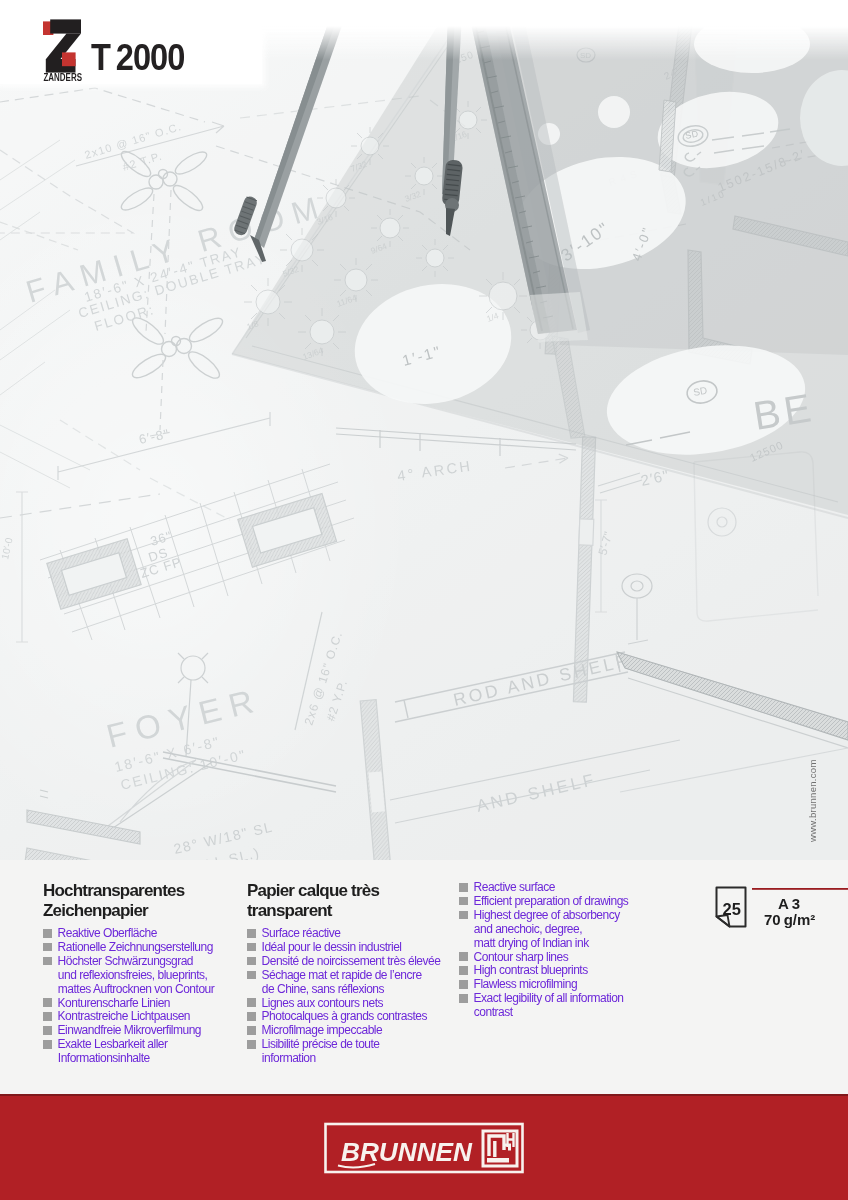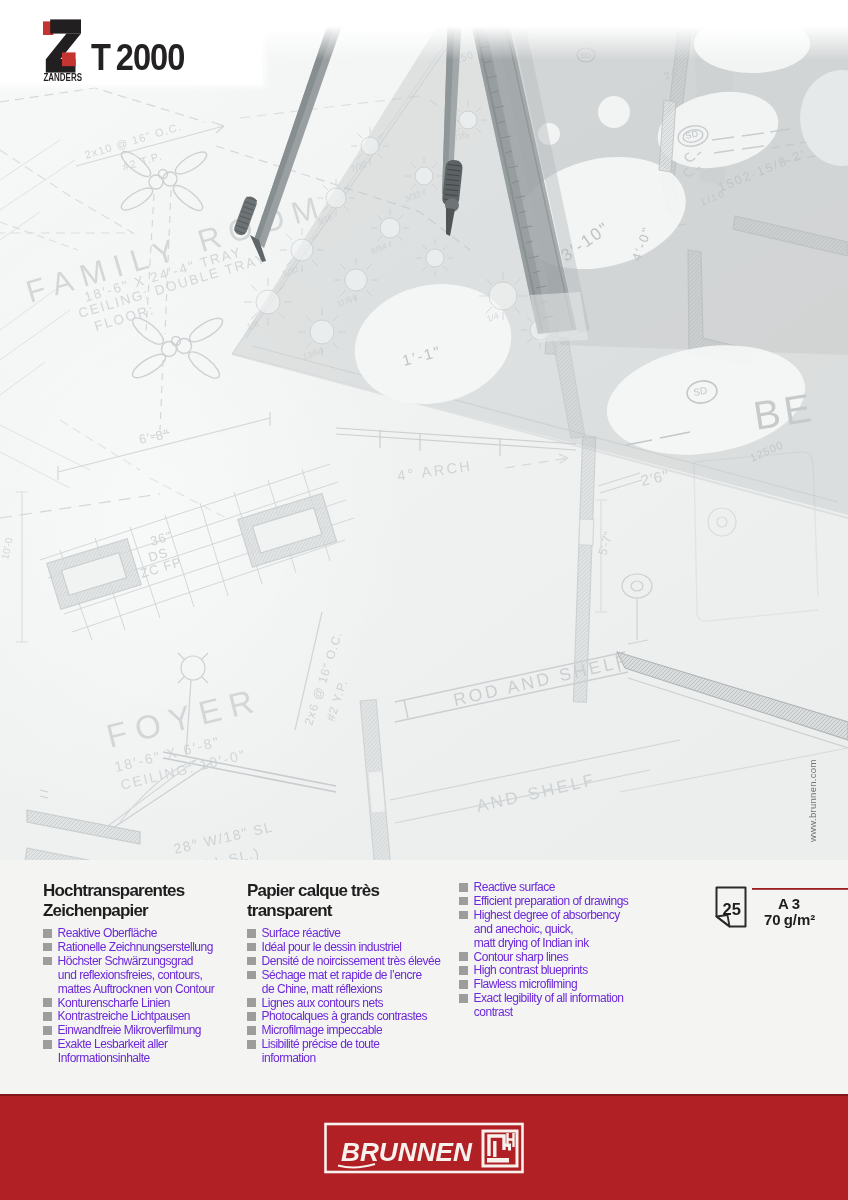--- a/index.html
+++ b/index.html
@@ -424,48 +424,48 @@
 
 <div class="abs" style="left:91px;top:37px;width:200px;height:40px;font-weight:bold;font-size:37px;color:#242122;letter-spacing:-1px;transform:scaleX(0.88);transform-origin:0 0">T 2000</div>
 
 <div id="info"></div>
 
 <div class="col" style="left:43px">
 <h3>Hochtransparentes<br>Zeichenpapier</h3>
 <div class="it"><i></i>Reaktive Oberfläche</div>
 <div class="it"><i></i>Rationelle Zeichnungserstellung</div>
 <div class="it"><i></i>Höchster Schwärzungsgrad</div>
-<div class="it c">und reflexionsfreies, contours,</div>
+<div class="it c">und reflexionsfreies, blueprints,</div>
 <div class="it c">mattes Auftrocknen von Contour</div>
 <div class="it"><i></i>Konturenscharfe Linien</div>
 <div class="it"><i></i>Kontrastreiche Lichtpausen</div>
 <div class="it"><i></i>Einwandfreie Mikroverfilmung</div>
 <div class="it"><i></i>Exakte Lesbarkeit aller</div>
 <div class="it c">Informationsinhalte</div>
 </div>
 
 <div class="col" style="left:247px">
 <h3>Papier calque très<br>transparent</h3>
 <div class="it"><i></i>Surface réactive</div>
 <div class="it"><i></i>Idéal pour le dessin industriel</div>
 <div class="it"><i></i>Densité de noircissement très élevée</div>
 <div class="it"><i></i>Séchage mat et rapide de l’encre</div>
-<div class="it c">de Chine, matt réflexions</div>
+<div class="it c">de Chine, sans réflexions</div>
 <div class="it"><i></i>Lignes aux contours nets</div>
 <div class="it"><i></i>Photocalques à grands contrastes</div>
 <div class="it"><i></i>Microfilmage impeccable</div>
 <div class="it"><i></i>Lisibilité précise de toute</div>
 <div class="it c">information</div>
 </div>
 
 <div class="col" style="left:459px">
 <div class="it"><i></i>Reactive surface</div>
 <div class="it"><i></i>Efficient preparation of drawings</div>
 <div class="it"><i></i>Highest degree of absorbency</div>
-<div class="it c">and anechoic, quick,</div>
+<div class="it c">and anechoic, degree,</div>
 <div class="it c">matt drying of Indian ink</div>
 <div class="it"><i></i>Contour sharp lines</div>
 <div class="it"><i></i>High contrast blueprints</div>
 <div class="it"><i></i>Flawless microfilming</div>
 <div class="it"><i></i>Exact legibility of all information</div>
 <div class="it c">contrast</div>
 </div>
 
 <div class="abs" style="left:708px;top:880px;width:148px;height:70px">
 <svg width="148" height="70" viewBox="0 0 148 70">

